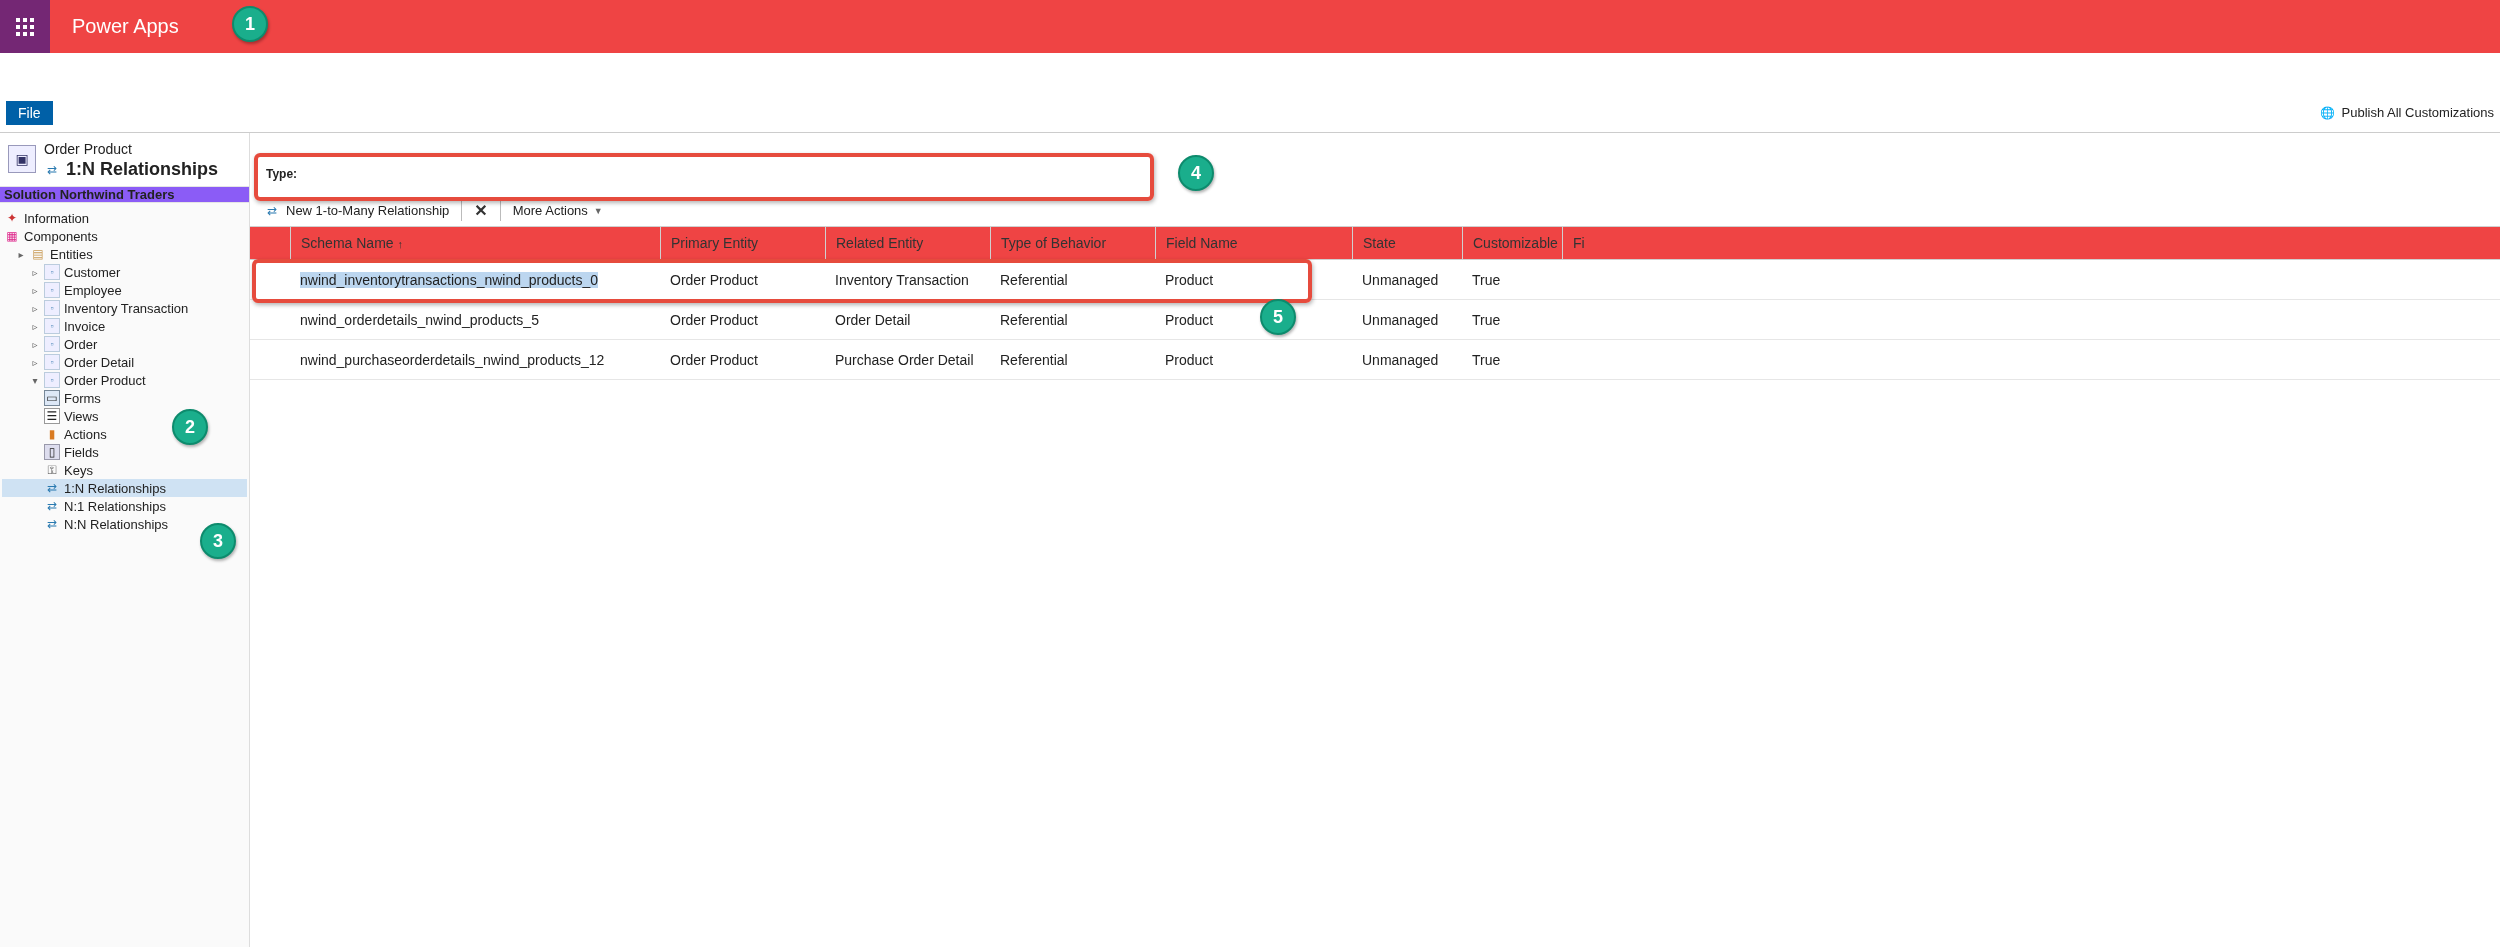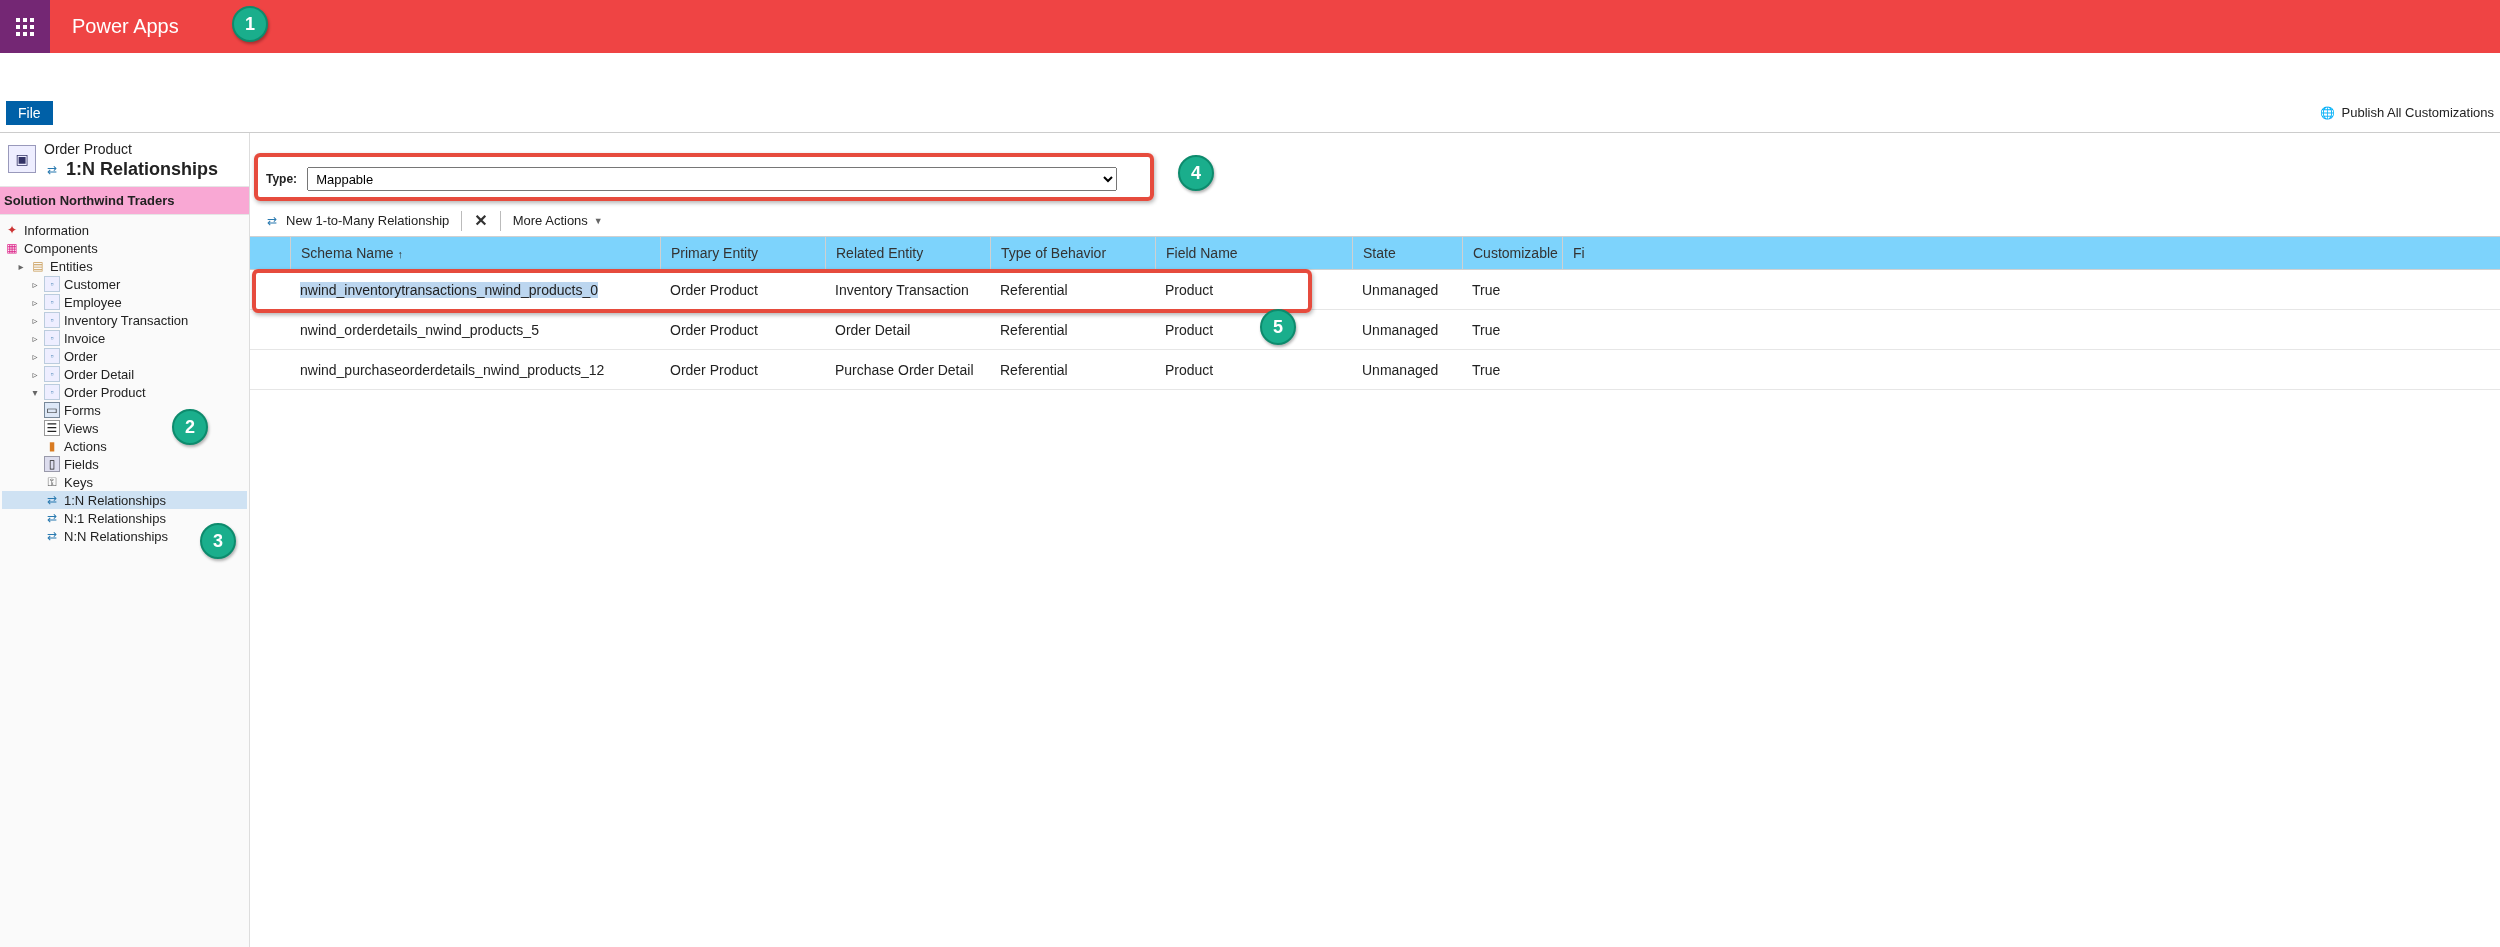--- a/index.html
+++ b/index.html
@@ -23,21 +23,21 @@
   .right-col { flex: 1; position: relative; overflow: hidden; }
 
   
   .entity-header { display: flex; align-items: flex-start; gap: 8px; padding: 8px 8px 6px 8px; background: #fff; }
   .entity-icon { width: 28px; height: 28px; background: #eef; border: 1px solid #99b; display: flex; align-items: center; justify-content: center; font-size: 14px; color: #336; margin-top: 4px; }
   .entity-titles { display: flex; flex-direction: column; gap: 2px; }
   .entity-titles .t1 { font-size: 14px; color: #222; }
   .entity-titles .t2row { display: flex; align-items: center; gap: 6px; }
   .entity-titles .t2 { font-size: 18px; font-weight: 700; }
 
-  .solution-line { font-size: 13px; font-weight: 700; padding: 6px 4px; background: #f9a8d4; border-top: 1px solid #e5e5e5; border-bottom: 1px solid #e5e5e5; }
+  .solution-line { font-size: 13px; font-weight: 700; padding: 0 4px; background: #8b5cf6; border-top: 1px solid #e5e5e5; border-bottom: 1px solid #e5e5e5; }
 
   
   .tree { padding: 6px 2px; font-size: 13px; color: #222; }
   .tree-row { display: flex; align-items: center; gap: 4px; padding: 1px 2px; white-space: nowrap; cursor: pointer; }
   .tree-row.selected { background: #cfe2f3; }
   .tw { width: 10px; display: inline-block; text-align: center; color: #666; font-size: 10px; }
   .ind1 { padding-left: 14px; }
   .ind2 { padding-left: 28px; }
   .ind3 { padding-left: 42px; }
   .ic { width: 16px; height: 16px; display: inline-flex; align-items: center; justify-content: center; font-size: 12px; }
@@ -62,21 +62,21 @@
 
   
   .cmd-bar { display: flex; align-items: center; gap: 8px; padding: 4px 10px; font-size: 13px; }
   .cmd-item { display: flex; align-items: center; gap: 6px; padding: 2px 4px; cursor: pointer; }
   .vsep { width: 1px; height: 20px; background: #bbb; }
   .x-icon { font-weight: 700; font-size: 16px; color: #333; }
   .caret { font-size: 9px; color: #666; }
 
   
   .grid { border-top: 1px solid #d0d0d0; }
-  .grid-head { display: flex; background: #7dd3fc; border-bottom: 1px solid #d0d0d0; font-size: 14px; color: #333; }
+  .grid-head { display: flex; background: #ef4444; border-bottom: 1px solid #d0d0d0; font-size: 14px; color: #333; }
   .gh { padding: 8px 10px; border-left: 1px solid #d0d0d0; white-space: nowrap; overflow: hidden; }
   .gh:first-child { border-left: none; }
   .gh .sort { font-size: 11px; padding-left: 4px; }
   .grid-row { display: flex; border-bottom: 1px solid #e6e6e6; font-size: 14px; color: #222; height: 40px; align-items: center; }
   .gc { padding: 16px 10px; white-space: nowrap; overflow: hidden; }
   .c-ck { width: 40px; flex: 0 0 40px; }
   .c-sn { width: 370px; flex: 0 0 370px; }
   .c-pe { width: 165px; flex: 0 0 165px; }
   .c-re { width: 165px; flex: 0 0 165px; }
   .c-tb { width: 165px; flex: 0 0 165px; }
@@ -222,23 +222,20 @@
       <div class="badge" style="top:276px; left:172px">2</div>
       <div class="badge" style="top:390px; left:200px">3</div>
     </div>
   </div>
 
   <div class="right-col">
 
     <div class="filter-wrap">
       <div class="filter-box">
         <label>Type:</label>
-        <select>
-          <option>Mappable</option>
-        </select>
       </div>
       <div class="hi-red" style="top:-10px; left:-4px; width:900px; height:48px"></div>
       <div class="badge" style="top:-8px; left:920px">4</div>
     </div>
 
     <div class="cmd-bar">
       <div class="cmd-item">
         <span class="ic ic-rel">⇄</span>
         <span>New 1-to-Many Relationship</span>
       </div>

